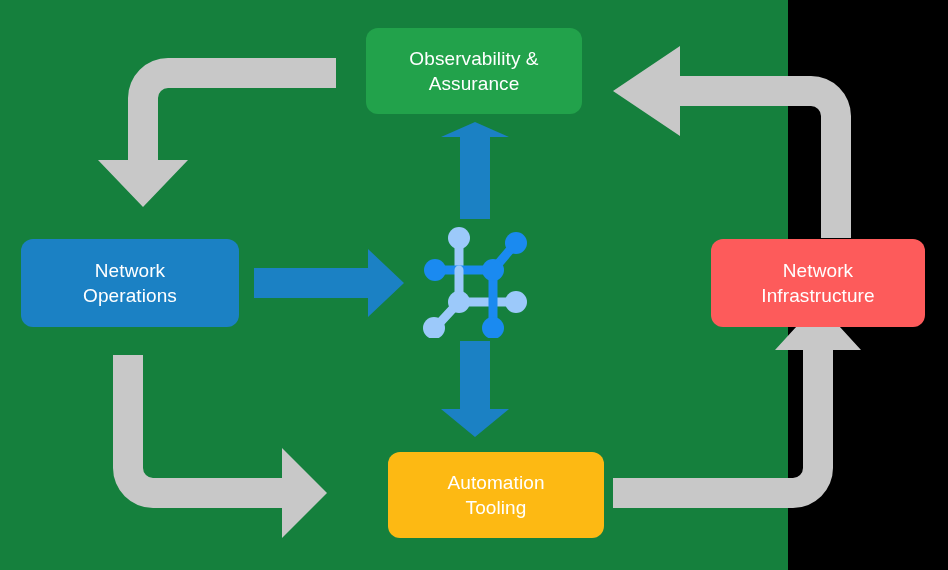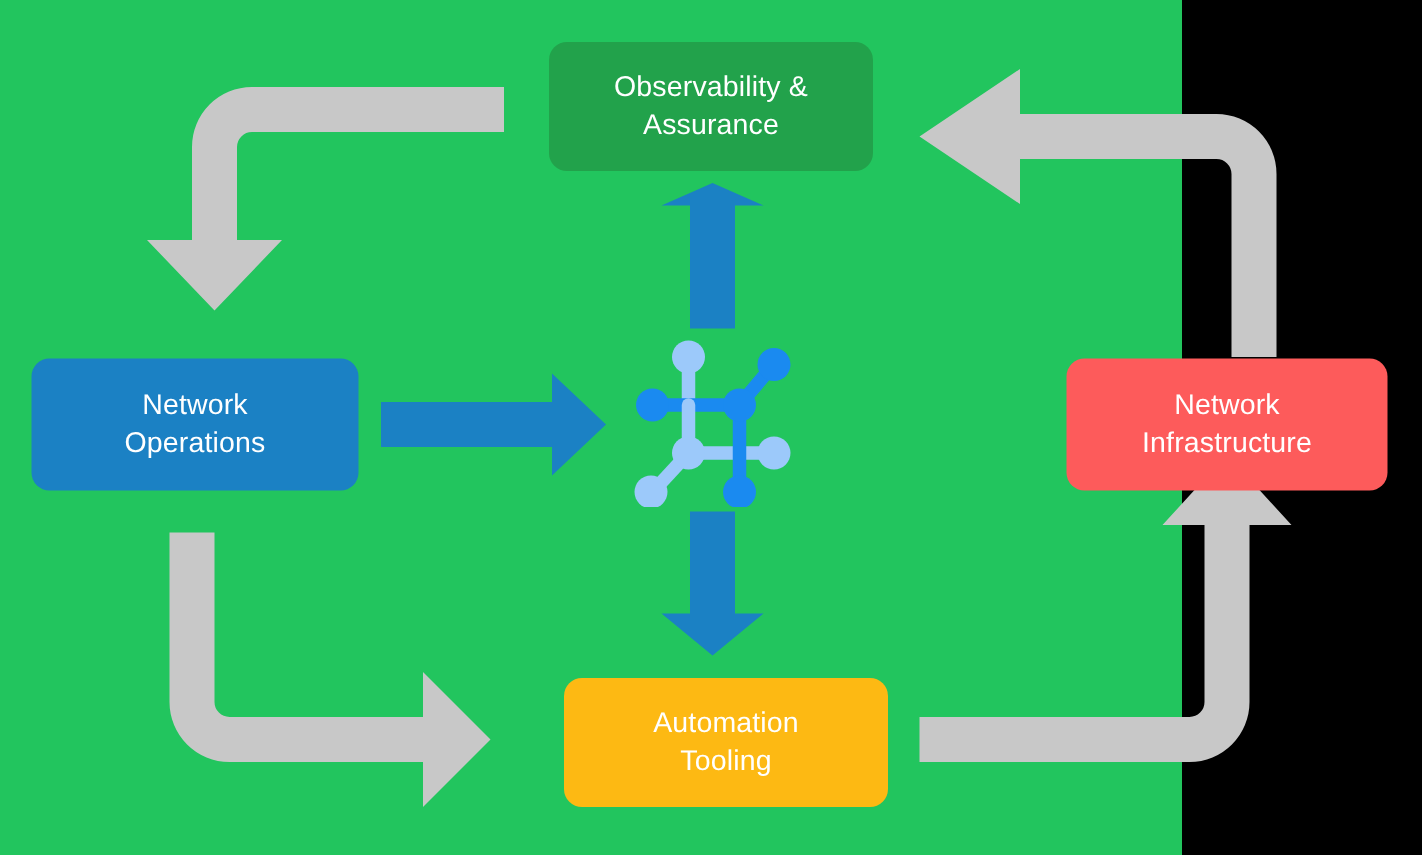--- a/index.html
+++ b/index.html
@@ -1,17 +1,17 @@
 <!DOCTYPE html>
 <html><head>
 <meta charset="utf-8">
 <style>
   html,body{margin:0;padding:0;background:#000;}
   body{width:948px;height:570px;overflow:hidden;font-family:"Liberation Sans",sans-serif;}
-  #stage{position:relative;width:788px;height:570px;background:#22c55e;}
+  #stage{position:relative;width:788px;height:570px;background:#15803d;}
   .box{position:absolute;border-radius:12px;display:flex;align-items:center;justify-content:center;text-align:center;color:#fff;font-size:19px;line-height:1.32;font-weight:400;letter-spacing:.1px;}
   .box span{display:block;padding:0 10px;white-space:pre-line;}
   #svg-layer{position:absolute;left:0;top:0;width:948px;height:570px;}
   #icon-layer{position:absolute;left:415px;top:218px;width:120px;height:120px;}
 </style>
 </head>
 <body>
 
 <div id="stage">
 
@@ -128,18 +128,18 @@
   <div class="box" style="left:21px;top:239px;width:218px;height:88px;background:#1B81C4;">
     <span>Network
 Operations</span>
   </div>
 
   <div class="box" style="left:711px;top:239px;width:214px;height:88px;background:#FD5B5B;">
     <span>Network
 Infrastructure</span>
   </div>
 
-  <div class="box" style="left:376px;top:452px;width:216px;height:86px;background:#FDB913;">
+  <div class="box" style="left:388px;top:452px;width:216px;height:86px;background:#FDB913;">
     <span>Automation
 Tooling</span>
   </div>
 
 </div>
 
 </body></html>

